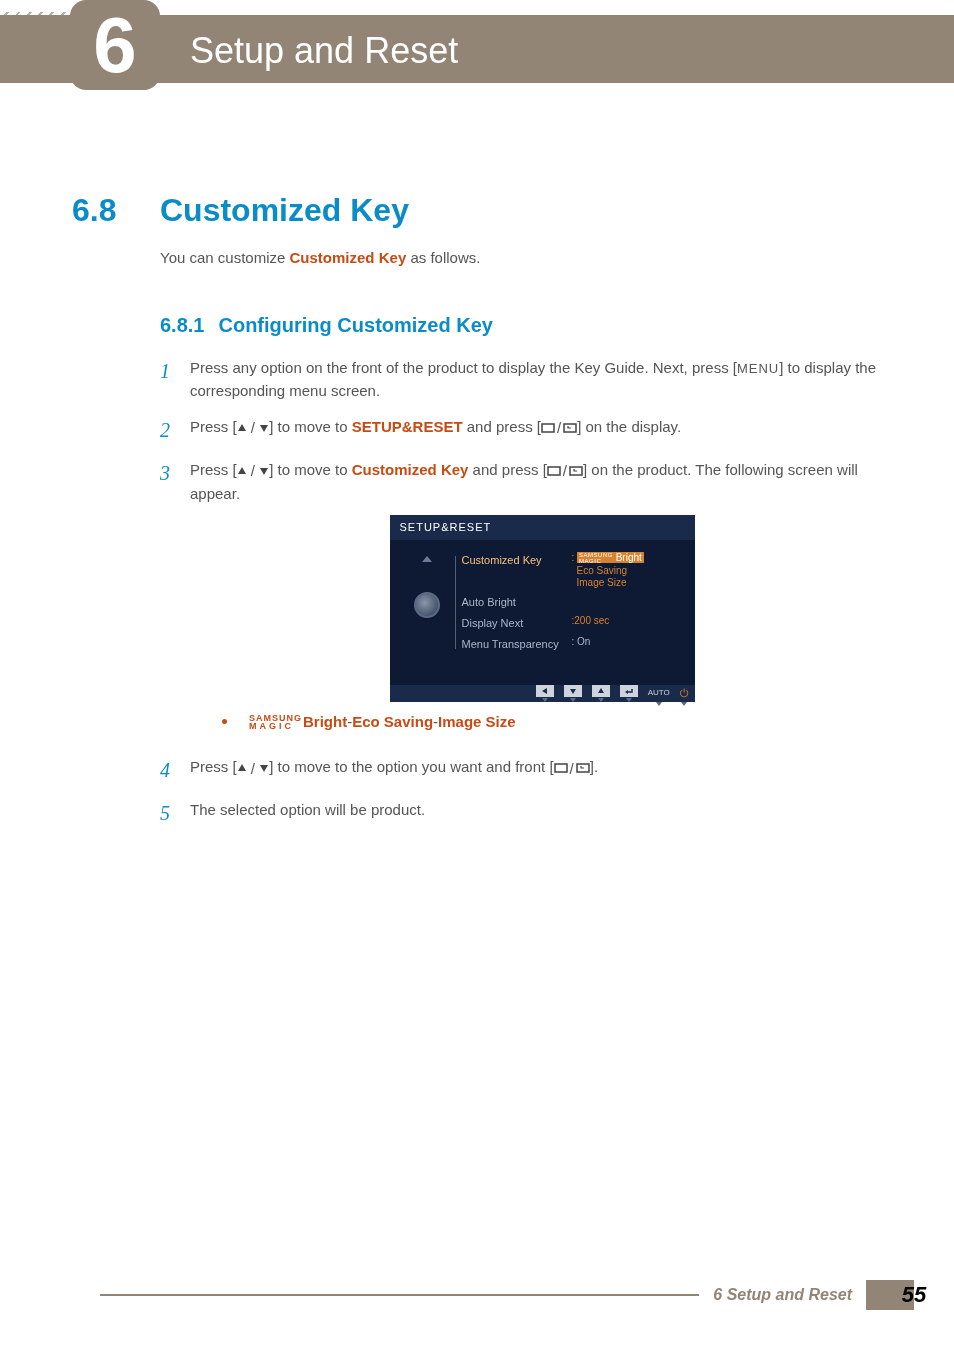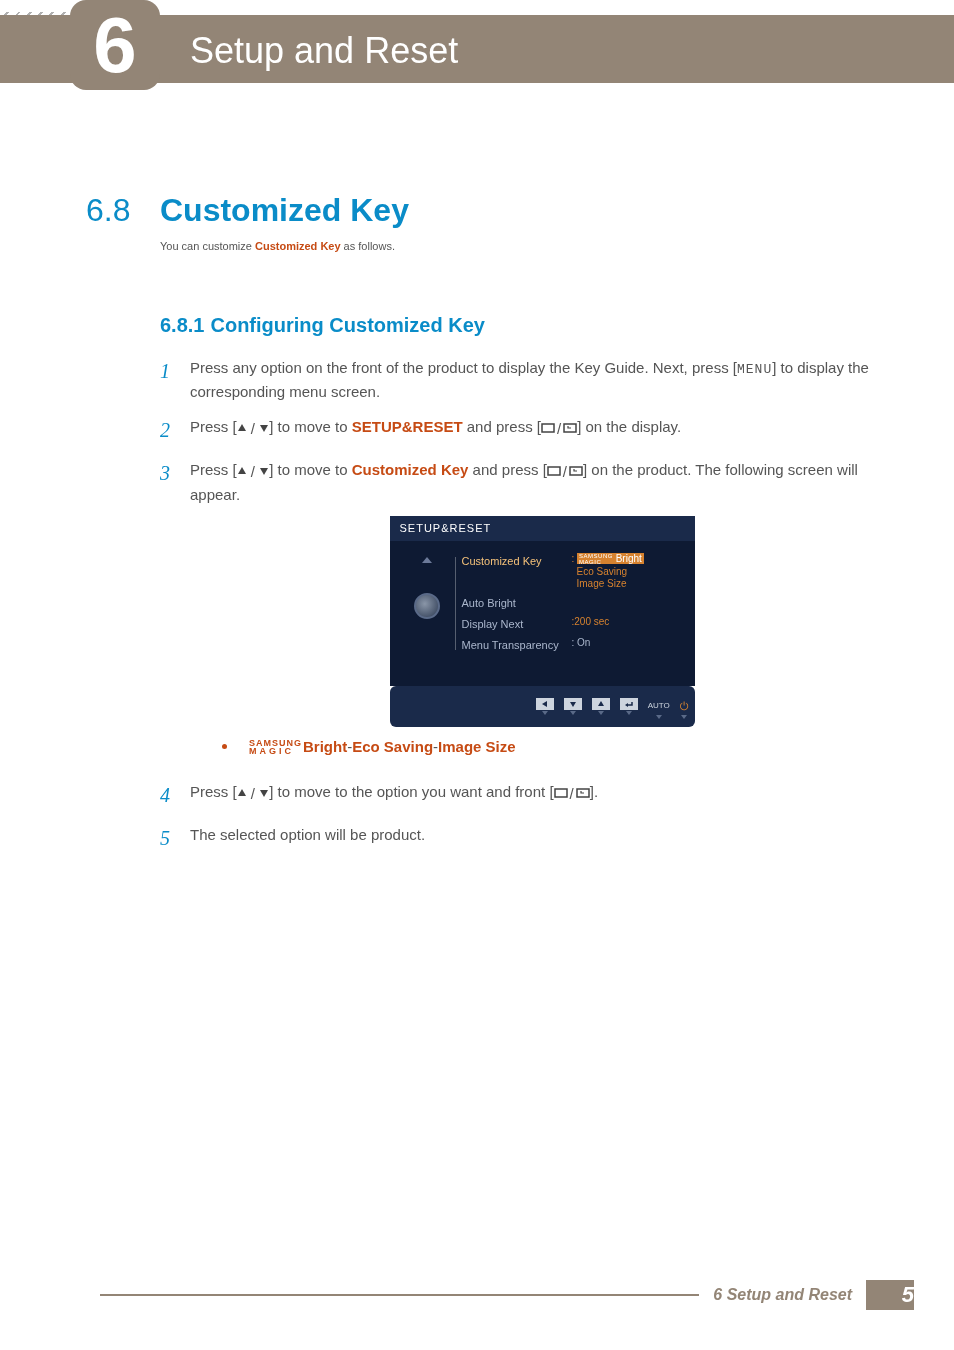--- a/index.html
+++ b/index.html
@@ -3,65 +3,65 @@
 <meta charset="utf-8">
 <style>
   * { margin: 0; padding: 0; box-sizing: border-box; }
   body { font-family: Arial, Helvetica, sans-serif; background: #fff; width: 954px; height: 1350px; position: relative; color: #555; }
   .header-bar { position: absolute; top: 15px; left: 0; right: 0; height: 68px; background: #938576; }
   .hatch { position: absolute; top: 12px; left: 0; width: 80px; height: 34px; overflow: hidden; }
   .hatch::before { content: ""; position: absolute; inset: -10px; background: repeating-linear-gradient(-45deg, #b0b0b0 0 2px, transparent 2px 8px); }
   .badge { position: absolute; top: 0px; left: 70px; width: 90px; height: 90px; background: #938576; border-radius: 16px; display: flex; align-items: center; justify-content: center; }
   .badge-num { color: #fff; font-size: 78px; font-weight: bold; font-family: "Arial Narrow", Arial, sans-serif; }
   .chapter-title { position: absolute; top: 30px; left: 190px; color: #fff; font-size: 36px; font-weight: normal; }
-  .section-num { position: absolute; top: 192px; left: 86px; color: #0a8cc8; font-size: 32px; font-weight: normal; }
+  .section-num { position: absolute; top: 192px; left: 72px; color: #0a8cc8; font-size: 32px; font-weight: bold; }
   .section-title { position: absolute; top: 192px; left: 160px; color: #0a8cc8; font-size: 32px; font-weight: bold; }
-  .intro { position: absolute; top: 240px; left: 160px; font-size: 11px; }
+  .intro { position: absolute; top: 249px; left: 160px; font-size: 15px; }
   .intro .hl { color: #c64b14; font-weight: bold; }
   .subsec { position: absolute; top: 314px; left: 160px; color: #0a8cc8; font-size: 20px; font-weight: bold; }
-  .subsec-num { margin-right: 6px; text-align: center; }
+  .subsec-num { margin-right: 14px; text-align: center; }
   .steps { position: absolute; top: 356px; left: 160px; right: 60px; }
   .step { display: flex; margin-bottom: 12px; font-size: 15px; line-height: 1.55; }
   .step-n { color: #0a8cc8; font-style: italic; font-size: 20px; font-family: Georgia, serif; width: 30px; flex: none; }
   .step-body { flex: 1; }
-  .menu-kw { font-family: Liberation Mono, monospace; letter-spacing: 1px; font-size: 13px; }
+  .menu-kw { font-family: Liberation Sans, sans-serif; letter-spacing: 1px; font-size: 13px; }
   .orange { color: #c64b14; font-weight: bold; }
   .icon-tri { display: inline-flex; align-items: center; vertical-align: middle; }
   .icon-tri svg { width: 10px; height: 10px; }
   .icon-rect { display: inline-flex; align-items: center; vertical-align: middle; gap: 2px; }
   .icon-rect svg { width: 14px; height: 10px; }
   .osd { width: 305px; margin: 10px auto 8px auto; }
   .osd-head { background: #1a2a4a; color: #fff; font-size: 11px; padding: 4px 10px; letter-spacing: 1px; }
   .osd-body { background: #0e1a33; padding: 10px 10px 30px 10px; display: flex; }
   .osd-left { width: 55px; display: flex; flex-direction: column; align-items: center; }
   .osd-arrow-up { width: 0; height: 0; border-left: 5px solid transparent; border-right: 5px solid transparent; border-bottom: 6px solid #6c7a99; margin: 6px 0 30px 0; }
   .osd-circle { width: 26px; height: 26px; border-radius: 50%; background: radial-gradient(circle at 40% 40%, #8a96a8, #2c3a52); border: 2px solid #5a6a88; }
   .osd-divider { width: 1px; background: rgba(255,255,255,.3); margin: 6px 6px 6px 0; }
   .osd-menu { flex: 1; font-size: 11px; color: #aab6cc; }
   .osd-row { display: flex; padding: 2px 0; align-items: flex-start; }
   .osd-label { width: 110px; }
   .osd-label.hl { color: #f5c27a; }
   .osd-val { flex: 1; color: #d6822f; font-size: 10px; line-height: 1.25; }
   .osd-val .sel { background: #d6822f; color: #fff; padding: 0 2px; }
   .osd-val .magic { display:block; }
-  .osd-foot { background: #1a2a4a; padding: 12px 6px; display: flex; justify-content: flex-end; gap: 10px; border-radius: 6px; }
+  .osd-foot { background: #1a2a4a; padding: 0 6px; display: flex; justify-content: flex-end; gap: 10px; }
   .osd-foot-btn { width: 18px; height: 12px; background: #cdd4de; display: flex; align-items: center; justify-content: center; position: relative; }
   .osd-foot-btn::after { content: ""; position: absolute; bottom: -5px; left: 50%; margin-left: -3px; width:0; height:0; border-left:3px solid transparent; border-right:3px solid transparent; border-top:4px solid #5a6a88; }
   .osd-foot svg { width: 10px; height: 8px; }
   .osd-auto { font-size: 8px; color: #cdd4de; align-self:center; position:relative; }
   .osd-auto::after { content:""; position:absolute; bottom:-6px; left:50%; margin-left:-3px; width:0;height:0;border-left:3px solid transparent;border-right:3px solid transparent;border-top:4px solid #5a6a88;}
   .osd-power { color:#d6822f; font-size:11px; align-self:center; position:relative;}
   .osd-power::after { content:""; position:absolute; bottom:-4px; left:50%; margin-left:-3px; width:0;height:0;border-left:3px solid transparent;border-right:3px solid transparent;border-top:4px solid #5a6a88;}
   .bullet-row { display:flex; align-items:center; margin: 6px 0 10px 32px; font-size:15px; }
   .bullet-dot { width:5px; height:5px; border-radius:50%; background:#c64b14; margin-right: 22px; flex:none;}
   .magic-label { font-size: 9px; font-weight:bold; color:#c64b14; letter-spacing:1px; line-height:0.9; display:inline-block; vertical-align:middle; margin-right:1px;}
   .footer { position:absolute; left:0; right:0; bottom:40px; height:30px; display:flex;font-style:italic; }
   .footer-line { flex:1; border-top: 2px solid #938576; margin-top:14px; margin-left:100px; margin-right: 0; }
   .footer-text { color:#938576; font-weight:bold; font-size:16px; padding: 6px 14px 0 14px; }
-  .footer-num { background:#938576; color:#ffffff; font-weight:bold; font-size:22px; width:48px; height:30px; display:flex; align-items:center; justify-content:center; margin-right:40px;padding-left:48px;}
+  .footer-num { background:#938576; color:#000000; font-weight:bold; font-size:22px; width:48px; height:30px; display:flex; align-items:center; justify-content:center; margin-right:40px;padding-left:48px;}
 </style>
 </head>
 <body>
 
 <div class="hatch"></div>
 <div class="header-bar"></div>
 <div class="badge">
   <span class="badge-num">6</span>
 </div>
 <div class="chapter-title">Setup and Reset</div>

